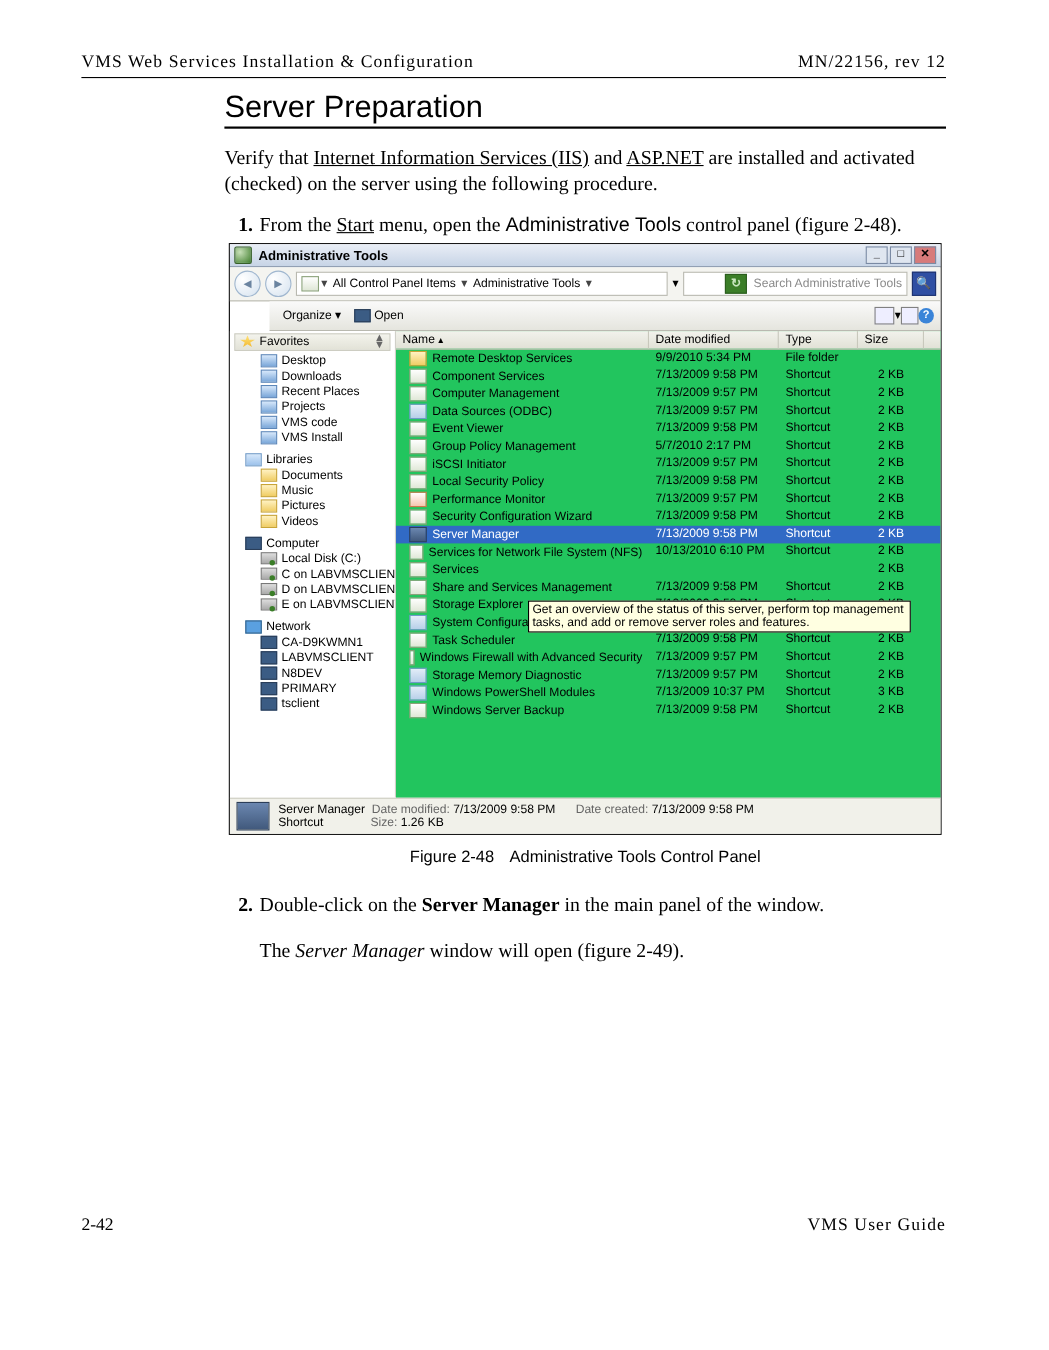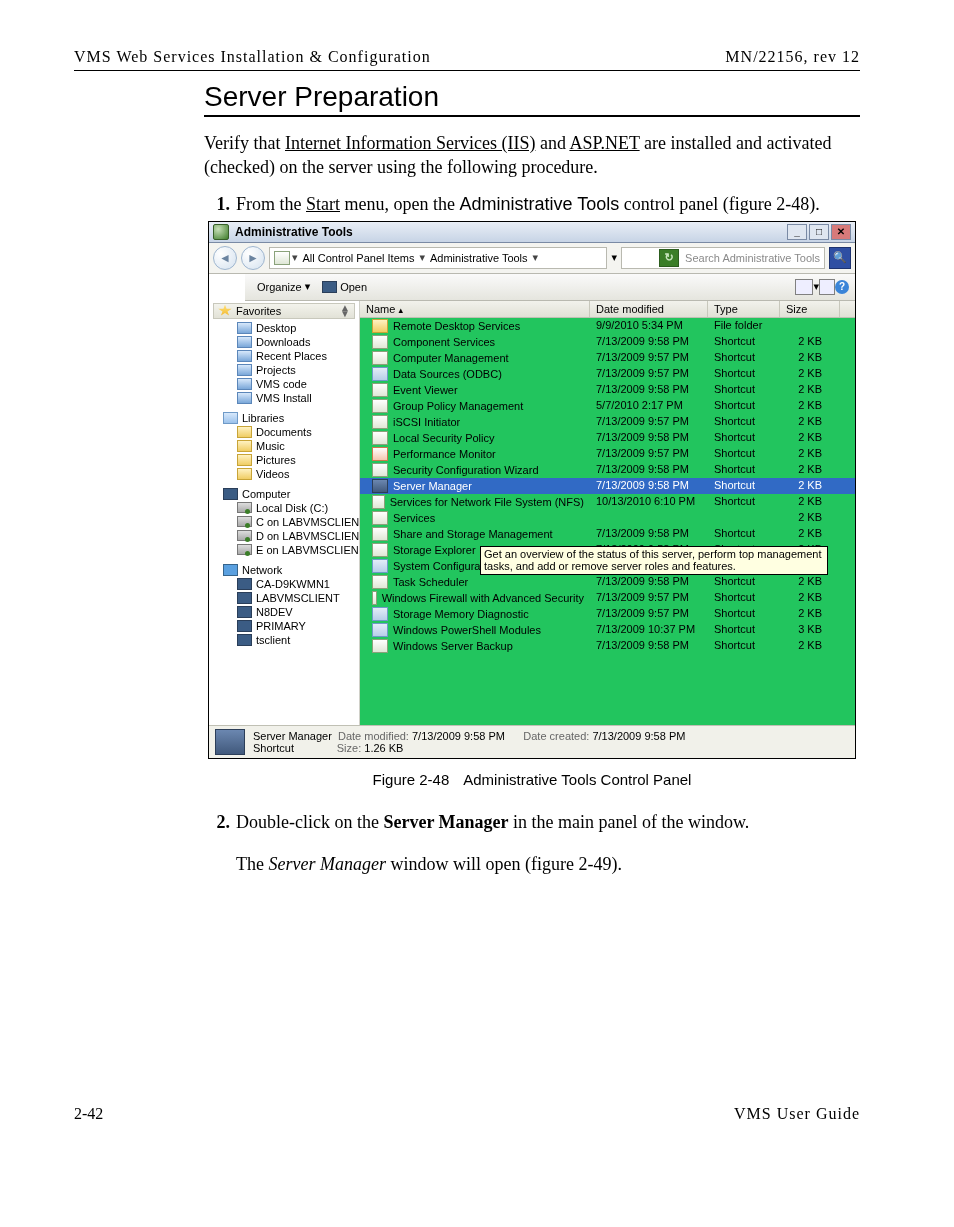--- a/index.html
+++ b/index.html
@@ -503,21 +503,21 @@
                     <span class="i-cp cp"></span>
                     <span>Services</span>
                   </div>
                   <div></div>
                   <div></div>
                   <div class="cell-size">2 KB</div>
                 </div>
                 <div class="row">
                   <div class="cell-name">
                     <span class="i-cp cp"></span>
-                    <span>Share and Storage Management</span>
+                    <span>Share and Services Management</span>
                   </div>
                   <div>7/13/2009 9:58 PM</div>
                   <div>Shortcut</div>
                   <div class="cell-size">2 KB</div>
                 </div>
                 <div class="row">
                   <div class="cell-name">
                     <span class="i-cp cp"></span>
                     <span>Storage Explorer</span>
                   </div>

